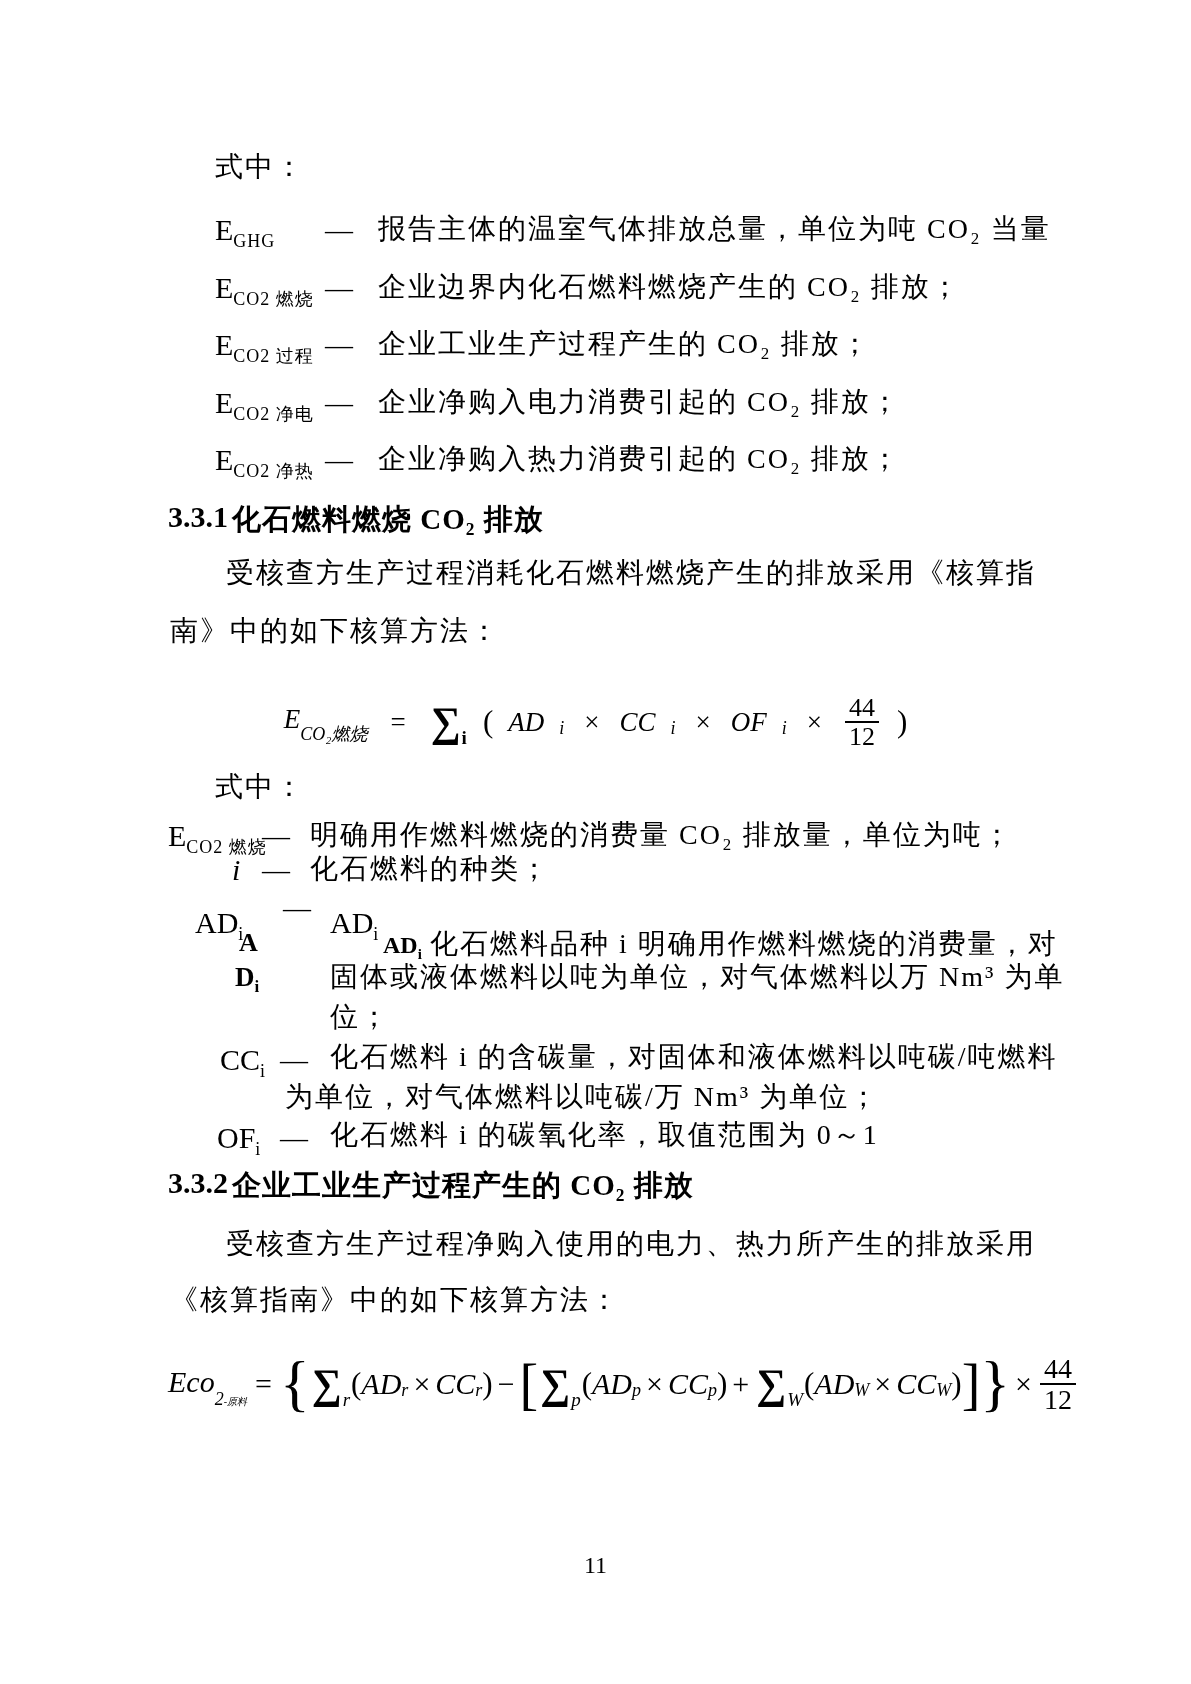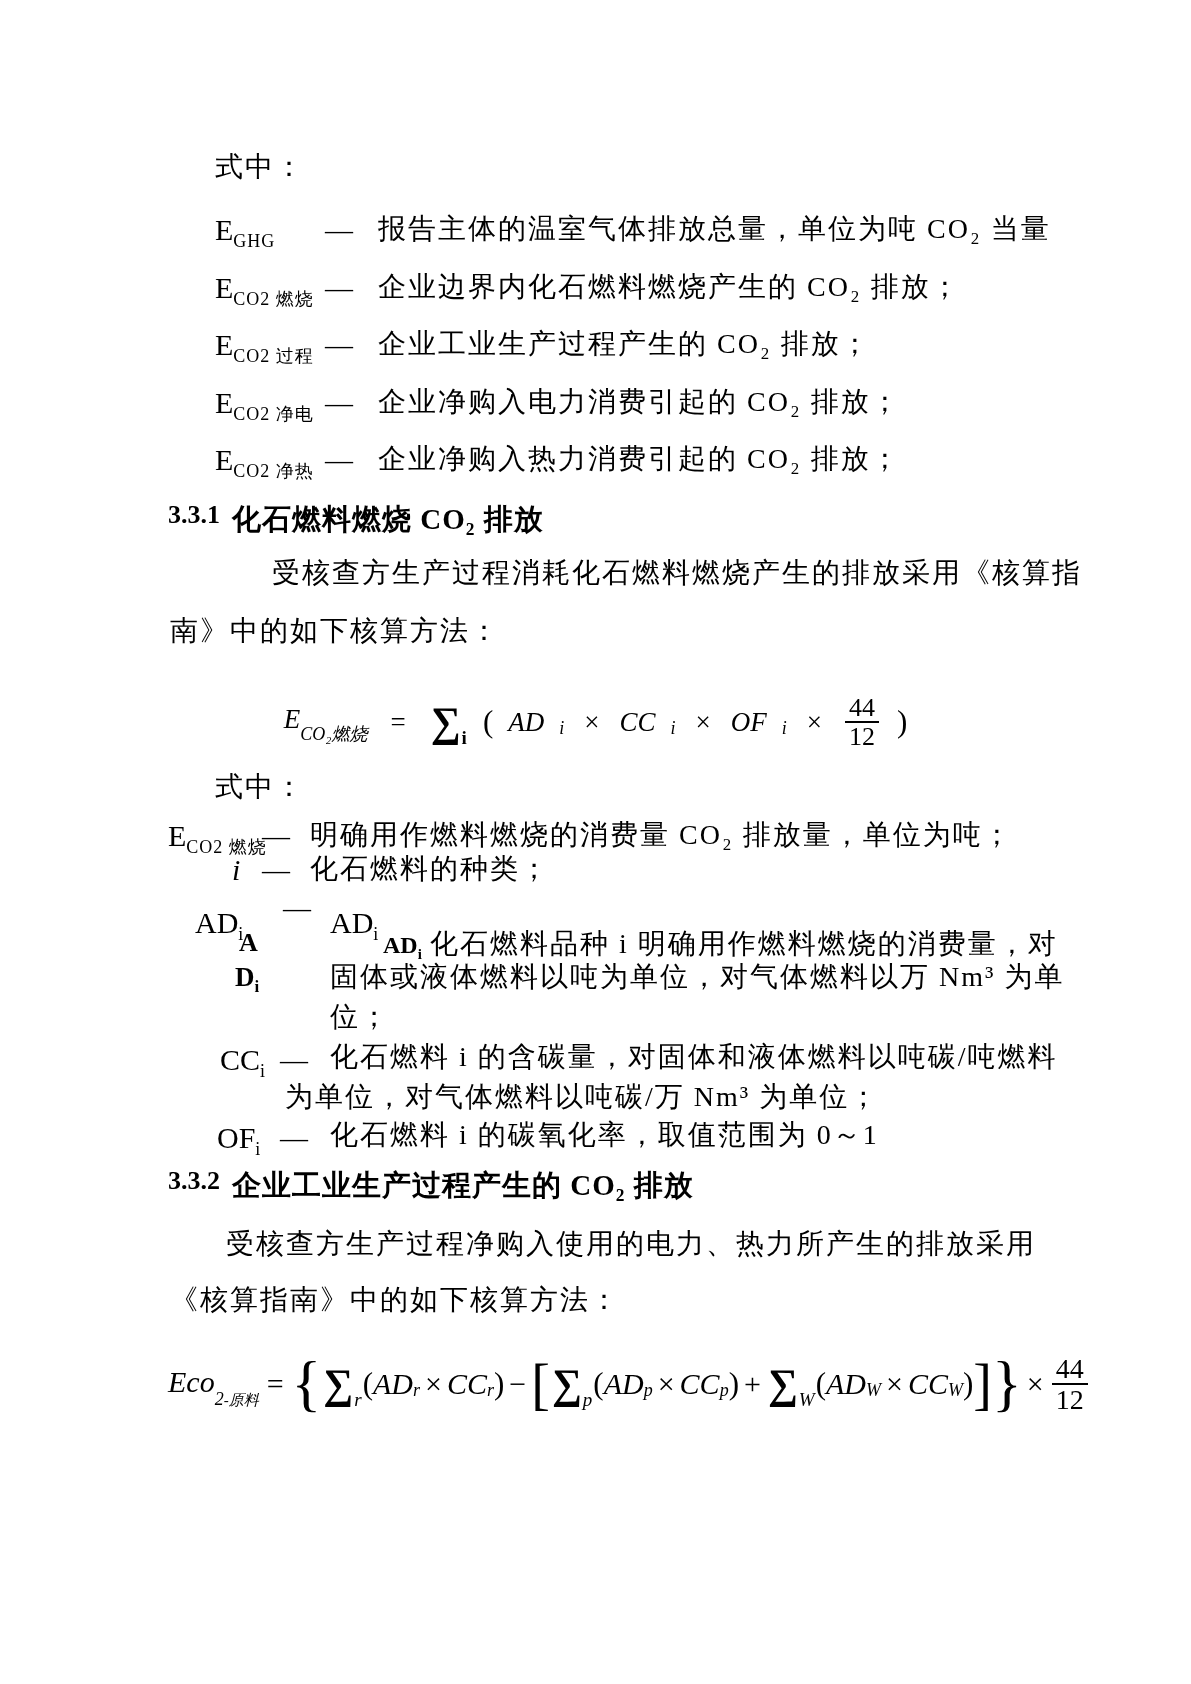--- a/index.html
+++ b/index.html
@@ -9,21 +9,21 @@
     font-family:"Liberation Serif","DejaVu Serif",serif;
     overflow:hidden;
   }
   .abs { position:absolute; }
   .row { position:absolute; left:0; top:0; width:100%; }
   .cn  { letter-spacing:2px; }
   .fs28 { font-size:28px; line-height:1.2; white-space:nowrap; }
   .sym { font-size:30px; line-height:1.2; white-space:nowrap; }
   .sym sub, .ssub { font-size:18px; letter-spacing:1px; }
   .dashc { font-size:28px; }
-  .hnum { font-weight:bold; font-size:26px; white-space:nowrap; }
+  .hnum { font-weight:bold; font-size:30px; white-space:nowrap; }
   .htitle { font-weight:bold; font-size:29px; white-space:nowrap; letter-spacing:1px; }
   .it { font-style:italic; }
   .bold { font-weight:bold; }
 
   
   .formula { display:flex; align-items:center; font-style:italic; white-space:nowrap; }
   .f1 { left:0; width:100%; justify-content:center; top:684px; height:76px; font-size:27px;gap:15px; }
   .f2 { left:168px; top:1336px; height:96px; font-size:30px; }
   .formula sub.fsub { font-size:18px; position:relative; top:6px; letter-spacing:0; }
   .sumw { font-style:normal; display:inline-flex; align-items:center; margin:0 2px; }
@@ -33,21 +33,21 @@
   .eqsign { margin:0 8px; font-style:normal; }
   .par { font-style:normal; font-size:31px; }
   .frac { display:inline-flex; flex-direction:column; align-items:center;
           font-style:normal; line-height:1.05; margin:0 3px; }
   .frac .num { border-bottom:2px solid #000; padding:0 4px; }
   .f1 .frac { font-size:26px; }
   .f2 .frac { font-size:28px; }
   .bigd { font-style:normal; font-weight:400; line-height:0.9; display:inline-block; }
   .brace { font-size:62px; }
   .bracket { font-size:56px; }
-  .subtail { font-size:15px; letter-spacing:0; }
+  .subtail { font-size:10px; letter-spacing:0; }
 
   .pagenum { left:0; width:100%; text-align:center; top:1552px; font-size:24px; }
 </style>
 </head>
 <body>
 
 <div class="page">
 
   <div class="abs cn fs28" style="left:215px; top:150px;">式中：</div>
 
@@ -77,21 +77,21 @@
       <span class="abs dashc" style="left:325px; top:2px;">—</span>
       <span class="abs cn fs28" style="left:378px;">企业净购入热力消费引起的 CO₂ 排放；</span>
     </div>
   </div>
 
   <div class="row" style="top:500px;">
     <span class="abs hnum" style="left:168px;">3.3.1</span>
     <span class="abs htitle" style="left:232px;">化石燃料燃烧 CO₂ 排放</span>
   </div>
 
-  <div class="abs cn fs28" style="left:226px; top:556px;margin-left:46px;">受核查方生产过程消耗化石燃料燃烧产生的排放采用《核算指</div>
+  <div class="abs cn fs28" style="left:226px; top:556px;">受核查方生产过程消耗化石燃料燃烧产生的排放采用《核算指</div>
   <div class="abs cn fs28" style="left:170px; top:614px;">南》中的如下核算方法：</div>
 
   <div class="abs formula f1">
     <span><span>E</span><sub class="fsub">CO₂燃烧</sub></span>
     <span class="eqsign">=</span>
     <span class="sumw">
         <span class="sum">∑</span>
         <sub class="sumsub bold">i</sub>
       </span>
     <span class="par">(</span>
@@ -203,14 +203,15 @@
     <span class="par">)</span>
     <span class="bigd bracket">]</span>
       <span class="bigd brace">}</span>
     <span class="fx">×</span>
     <span class="frac">
         <span class="num">44</span>
         <span class="den">12</span>
       </span>
   </div>
 
+  <div class="abs pagenum">11</div>
 
 </div>
 
 </body></html>

